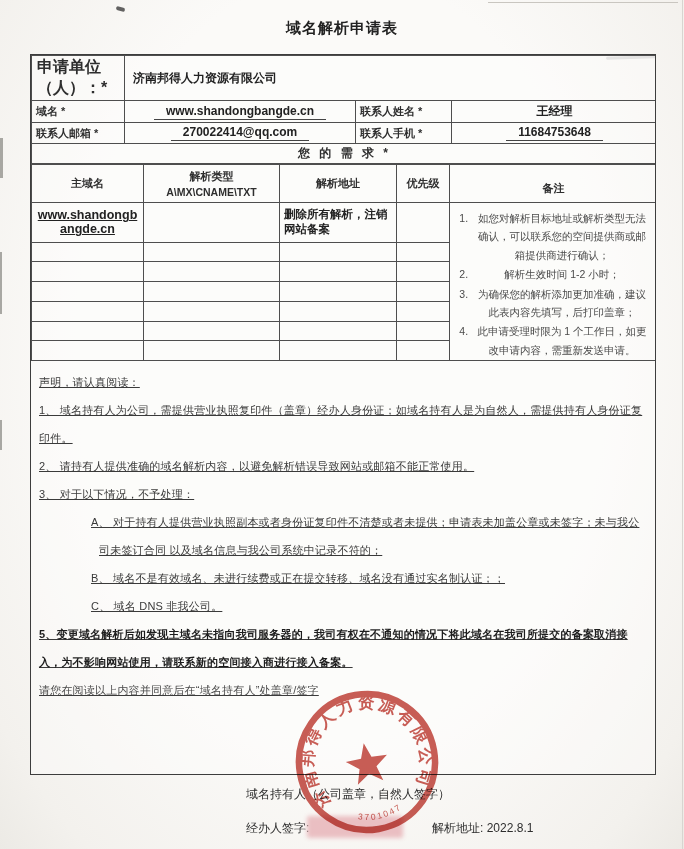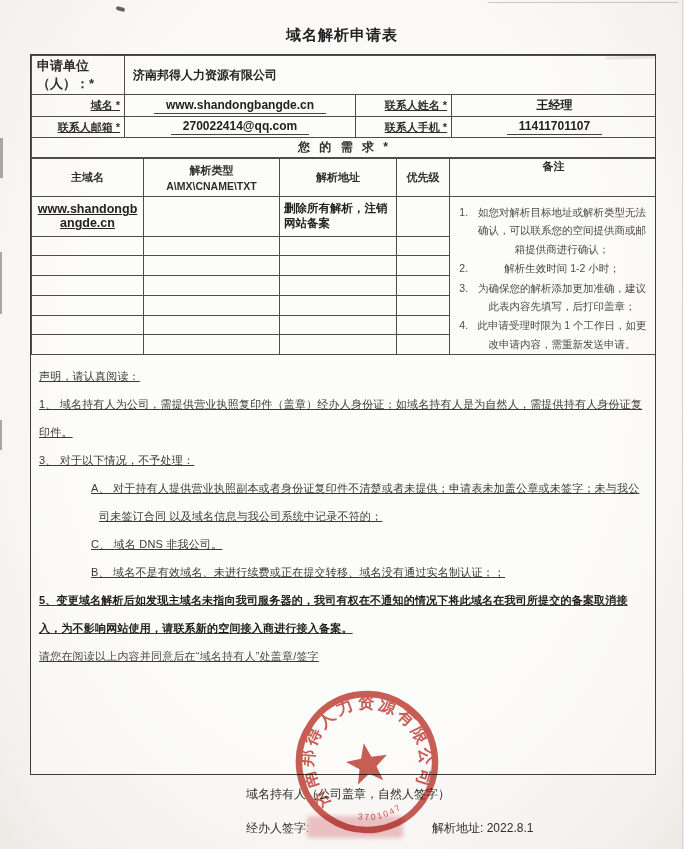--- a/index.html
+++ b/index.html
@@ -3,32 +3,32 @@
 <meta charset="utf-8">
 <style>
   html,body{margin:0;padding:0;background:#e8e6e2;}
   .page{
     position:relative;width:684px;height:849px;overflow:hidden;
     background:radial-gradient(ellipse at 50% 42%, #fbfaf8 55%, #f3f1ed 88%, #eceae5 100%);
     font-family:"Liberation Sans","DejaVu Sans",sans-serif;
     color:#333;
   }
   .title{
-    position:absolute;top:26px;left:0;width:100%;text-align:center;
+    position:absolute;top:19px;left:0;width:100%;text-align:center;
     font-size:15px;font-weight:bold;color:#222;letter-spacing:1px;
   }
   .outer-box{
     position:absolute;left:30px;top:54px;width:626px;height:721px;
     border:1.5px solid #3d3d3d;background:rgba(255,255,255,.35);
     box-sizing:border-box;overflow:hidden;
   }
   table{border-collapse:collapse;table-layout:fixed;width:100%;}
   td{border:1px solid #4e4e4e;padding:1px 4px;font-size:11px;color:#333;
      overflow:hidden;box-sizing:border-box;}
-  .lbl{font-weight:bold;text-align:right;color:#2e2e2e;text-decoration:underline;}
+  .lbl{font-weight:bold;text-align:left;color:#2e2e2e;}
   .lbl-left{font-weight:bold;text-align:left;color:#2e2e2e;padding-left:5px;}
   .val{font-weight:bold;text-align:center;font-size:12px;color:#222;}
   .val-left{font-weight:bold;text-align:left;font-size:12px;color:#222;padding-left:8px;}
   .uline{display:inline-block;border-bottom:1px solid #444;padding:0 12px 1px;}
   .section-head{font-weight:bold;text-align:center;font-size:12px;letter-spacing:3px;color:#2e2e2e;}
   .h-r1{height:23px}.h-r2{height:22px}.h-r3{height:21px}.h-r4{height:18px}
   .h-header{height:38px}.h-data{height:38px}.h-empty{height:19px}
   .needs-th{font-weight:bold;text-align:center;vertical-align:middle;color:#2e2e2e;}
   .needs-th .sub{font-weight:bold;font-size:10.5px;margin-top:2px;}
   .domain-cell{font-weight:bold;text-align:center;font-size:12.5px;color:#222;
@@ -78,34 +78,34 @@
 
     <table>
       <colgroup>
           <col style="width:93px">
           <col style="width:231px">
           <col style="width:96px">
           <col style="width:206px">
         </colgroup>
       <tbody>
           <tr class="h-r1">
-        <td class="lbl-left" style="font-size:13px">申请单位（人）：*</td>
+        <td class="lbl-left" style="font-size:16px">申请单位（人）：*</td>
         <td class="val-left" colspan="3">济南邦得人力资源有限公司</td>
       </tr>
       <tr class="h-r2">
         <td class="lbl">域名 *</td>
         <td class="val"><span class="uline">www.shandongbangde.cn</span></td>
         <td class="lbl">联系人姓名 *</td>
         <td class="val">王经理</td>
       </tr>
       <tr class="h-r3">
         <td class="lbl">联系人邮箱 *</td>
         <td class="val"><span class="uline">270022414@qq.com</span></td>
         <td class="lbl">联系人手机 *</td>
-        <td class="val"><span class="uline">11411701107</span></td>
+        <td class="val"><span class="uline">11684753648</span></td>
       </tr>
       <tr class="h-r4">
         <td class="section-head" colspan="4">您 的 需 求 *</td>
       </tr>
     </tbody>
       </table>
 
     <table>
       <colgroup>
           <col style="width:112px">
@@ -116,21 +116,21 @@
         </colgroup>
       <tbody>
           <tr class="h-header">
         <td class="needs-th">主域名</td>
         <td class="needs-th">
           <div>解析类型</div>
           <div class="sub">A\MX\CNAME\TXT</div>
         </td>
         <td class="needs-th">解析地址</td>
         <td class="needs-th">优先级</td>
-        <td class="needs-th" style="vertical-align:top;padding-top:0">备注</td>
+        <td class="needs-th" style="vertical-align:top;padding-top:16px">备注</td>
       </tr>
       <tr class="h-data">
         <td class="domain-cell"><span>www.shandongbangde.cn</span></td>
         <td></td>
         <td class="addr-cell">删除所有解析，注销网站备案</td>
         <td></td>
         <td class="remarks-cell" rowspan="7">
           <ol>
             <li>如您对解析目标地址或解析类型无法确认，可以联系您的空间提供商或邮箱提供商进行确认；</li>
             <li>解析生效时间 1-2 小时；</li>
@@ -174,24 +174,25 @@
             <td></td>
             <td></td>
             <td></td>
           </tr>
     </tbody>
       </table>
 
     <div class="declaration">
       <p>声明，请认真阅读：</p>
       <p>1、 域名持有人为公司，需提供营业执照复印件（盖章）经办人身份证；如域名持有人是为自然人，需提供持有人身份证复印件。</p>
+      <p>2、 请持有人提供准确的域名解析内容，以避免解析错误导致网站或邮箱不能正常使用。</p>
       <p>3、 对于以下情况，不予处理：</p>
       <p class="decl-sub">A、 对于持有人提供营业执照副本或者身份证复印件不清楚或者未提供；申请表未加盖公章或未签字；未与我公司未签订合同 以及域名信息与我公司系统中记录不符的；</p>
+      <p class="decl-sub">B、 域名不是有效域名、未进行续费或正在提交转移、域名没有通过实名制认证；；</p>
       <p class="decl-sub">C、 域名 DNS 非我公司。</p>
-      <p class="decl-sub">B、 域名不是有效域名、未进行续费或正在提交转移、域名没有通过实名制认证；；</p>
       <p class="decl-bold">5、变更域名解析后如发现主域名未指向我司服务器的，我司有权在不通知的情况下将此域名在我司所提交的备案取消接入，为不影响网站使用，请联系新的空间接入商进行接入备案。</p>
       <p class="consent">请您在阅读以上内容并同意后在“域名持有人”处盖章/签字</p>
     </div>
   </div>
 
   <div class="footer-holder">域名持有人（公司盖章，自然人签字）</div>
   <div class="footer-agent">经办人签字:</div>
   <div class="redaction"></div>
   <div class="footer-time">
     <span>解析地址:</span>

